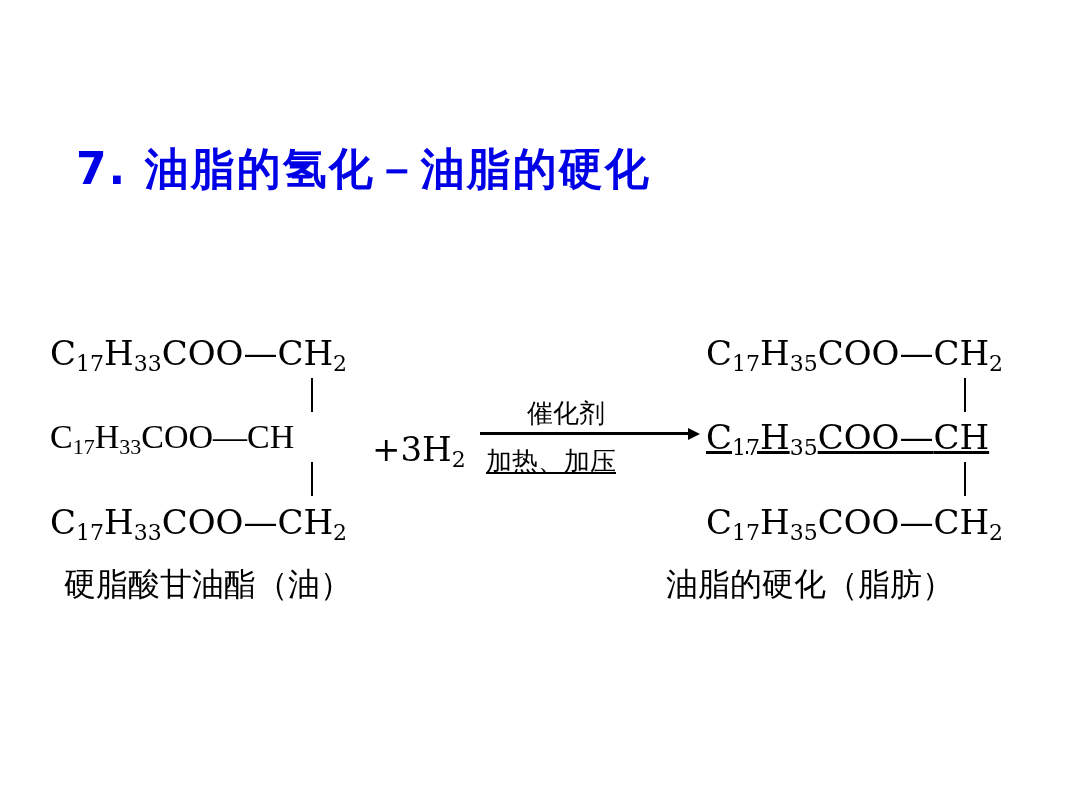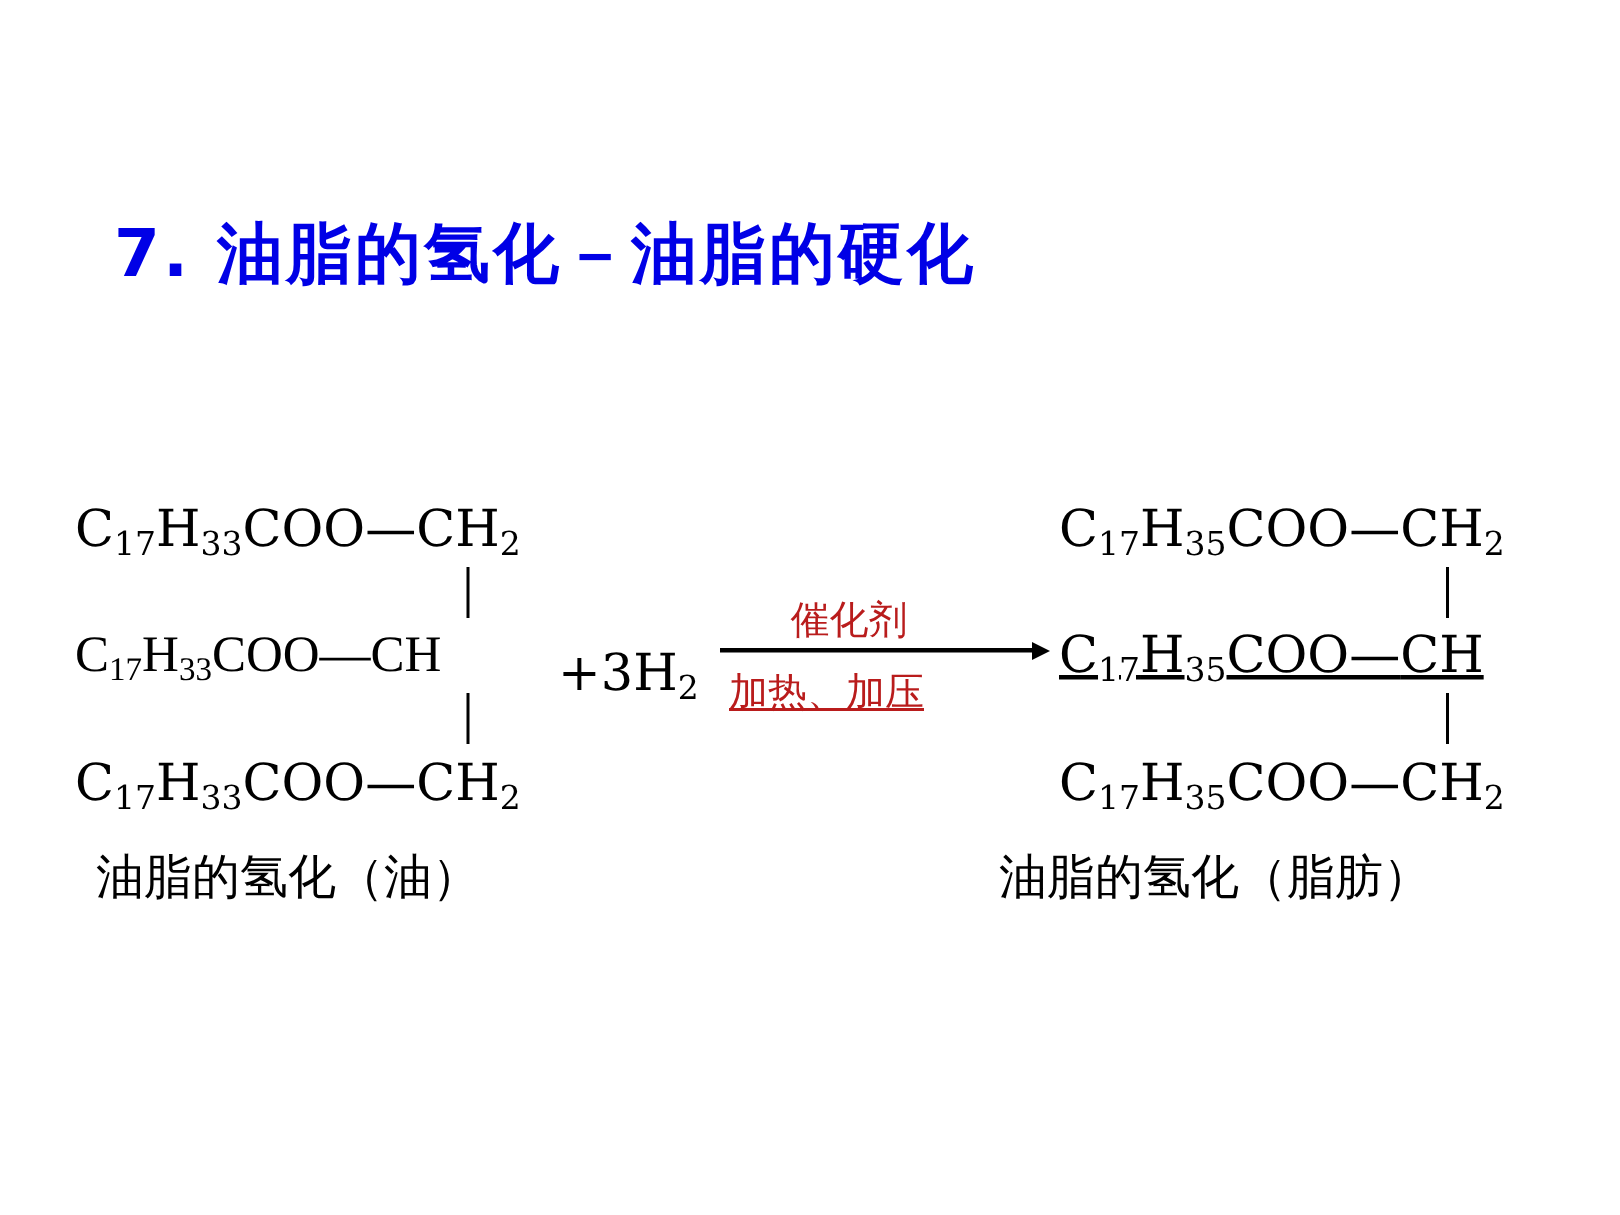--- a/index.html
+++ b/index.html
@@ -6,21 +6,21 @@
   body { width:1080px; height:810px; position:relative; overflow:hidden;
          font-family:"DejaVu Sans", sans-serif; }
   .title { position:absolute; left:76px; top:140px; color:#0000e6; font-weight:bold;
            font-size:44px; letter-spacing:2px; font-family:"DejaVu Sans", sans-serif; }
   .formula { position:absolute; font-family:"DejaVu Serif", serif; color:#000;
              font-size:34px; white-space:nowrap; line-height:1; }
   .formula sub { font-size:22px; vertical-align:-6px;text-align:center; }
   .bond-v { position:absolute; width:2px; background:#000; }
   .label { position:absolute; font-size:32px; color:#000; white-space:nowrap;
            font-family:"DejaVu Sans", sans-serif; }
-  .cond { position:absolute; font-size:26px; white-space:nowrap; color:#b91c1c; }
+  .cond { position:absolute; font-size:26px; white-space:nowrap; color:#000000; }
   .arrow-line { position:absolute; height:3px; background:#000; }
   .arrow-head { position:absolute; width:0; height:0; border-top:6px solid transparent;
                 border-bottom:6px solid transparent; border-left:12px solid #000; }
 </style>
 </head>
 <body>
 
 <div class="title" style="color: rgb(0, 0, 230);">7. 油脂的氢化－油脂的硬化</div>
 
 <div>
@@ -28,21 +28,21 @@
     <span>C</span><sub>17</sub><span>H</span><sub>33</sub><span>COO—</span><span>CH</span><sub>2</sub>
   </div>
   <div class="bond-v" style="left:311px;top:378px;height:34px;"></div>
   <div class="formula" style="left:50px;top:420px;font-family:Liberation Serif, serif;">
     <span>C</span><sub>17</sub><span>H</span><sub>33</sub><span>COO—</span><span>CH</span>
   </div>
   <div class="bond-v" style="left:311px;top:462px;height:34px;"></div>
   <div class="formula" style="left:50px;top:505px;">
     <span>C</span><sub>17</sub><span>H</span><sub>33</sub><span>COO—</span><span>CH</span><sub>2</sub>
   </div>
-  <div class="label" style="left:64px;top:563px;">油脂的氢化（油）</div>
+  <div class="label" style="left:64px;top:563px;">硬脂酸甘油酯（油）</div>
 </div>
 
 <div class="formula" style="left:372px;top:432px;">
   <span>+3H</span><sub>2</sub>
 </div>
 
 <div class="cond" style="left:527px;top:396px;">催化剂</div>
 <div class="arrow-line" style="left:480px;top:432px;width:208px;"></div>
 <div class="arrow-head" style="left:688px;top:428px;"></div>
 <div class="cond" style="left:486px;top:444px;text-decoration:underline;">加热、加压</div>
@@ -52,14 +52,14 @@
     <span>C</span><sub>17</sub><span>H</span><sub>35</sub><span>COO—</span><span>CH</span><sub>2</sub>
   </div>
   <div class="bond-v" style="left:964px;top:378px;height:34px;"></div>
   <div class="formula" style="left:706px;top:420px;text-decoration:underline;">
     <span>C</span><sub>17</sub><span>H</span><sub>35</sub><span>COO—</span><span>CH</span>
   </div>
   <div class="bond-v" style="left:964px;top:462px;height:34px;"></div>
   <div class="formula" style="left:706px;top:505px;">
     <span>C</span><sub>17</sub><span>H</span><sub>35</sub><span>COO—</span><span>CH</span><sub>2</sub>
   </div>
-  <div class="label" style="left:666px;top:563px;">油脂的氢化（脂肪）</div>
+  <div class="label" style="left:666px;top:563px;">油脂的硬化（脂肪）</div>
 </div>
 
 </body></html>

